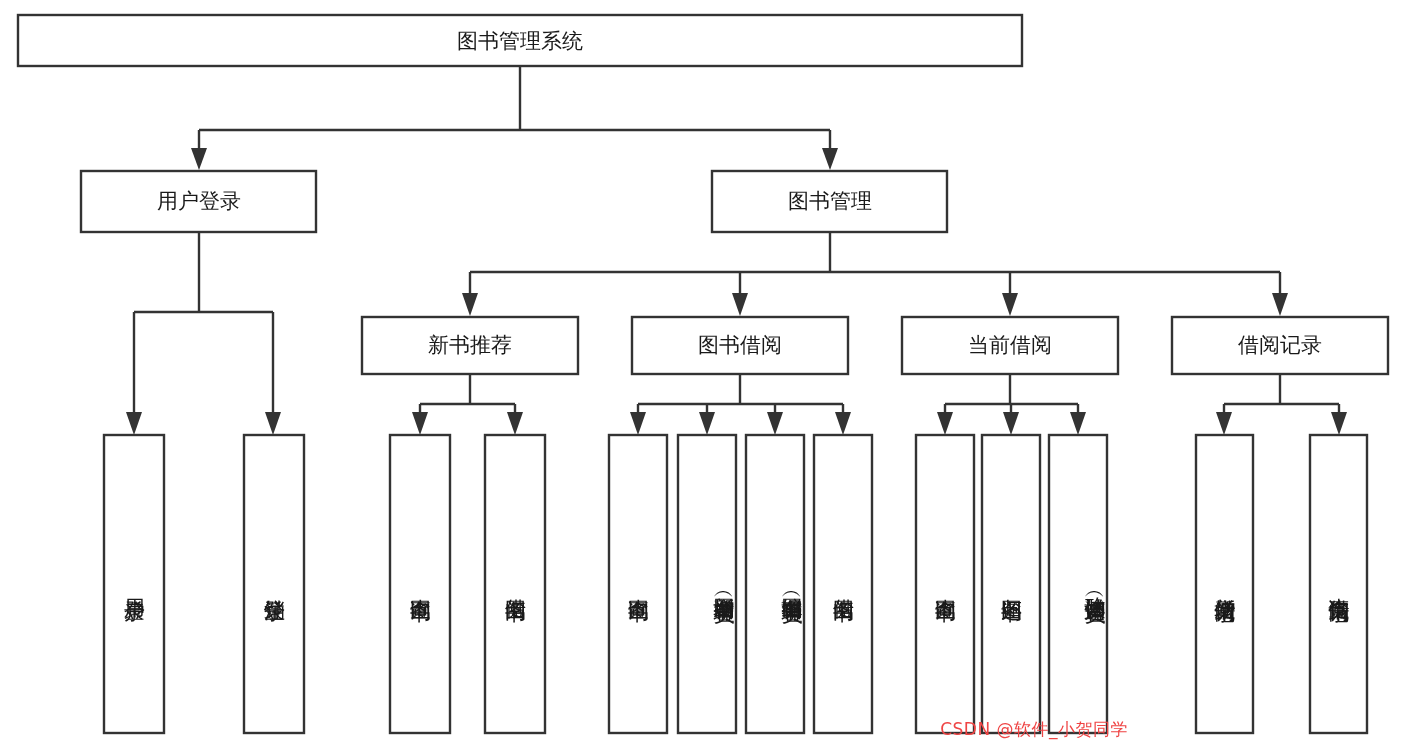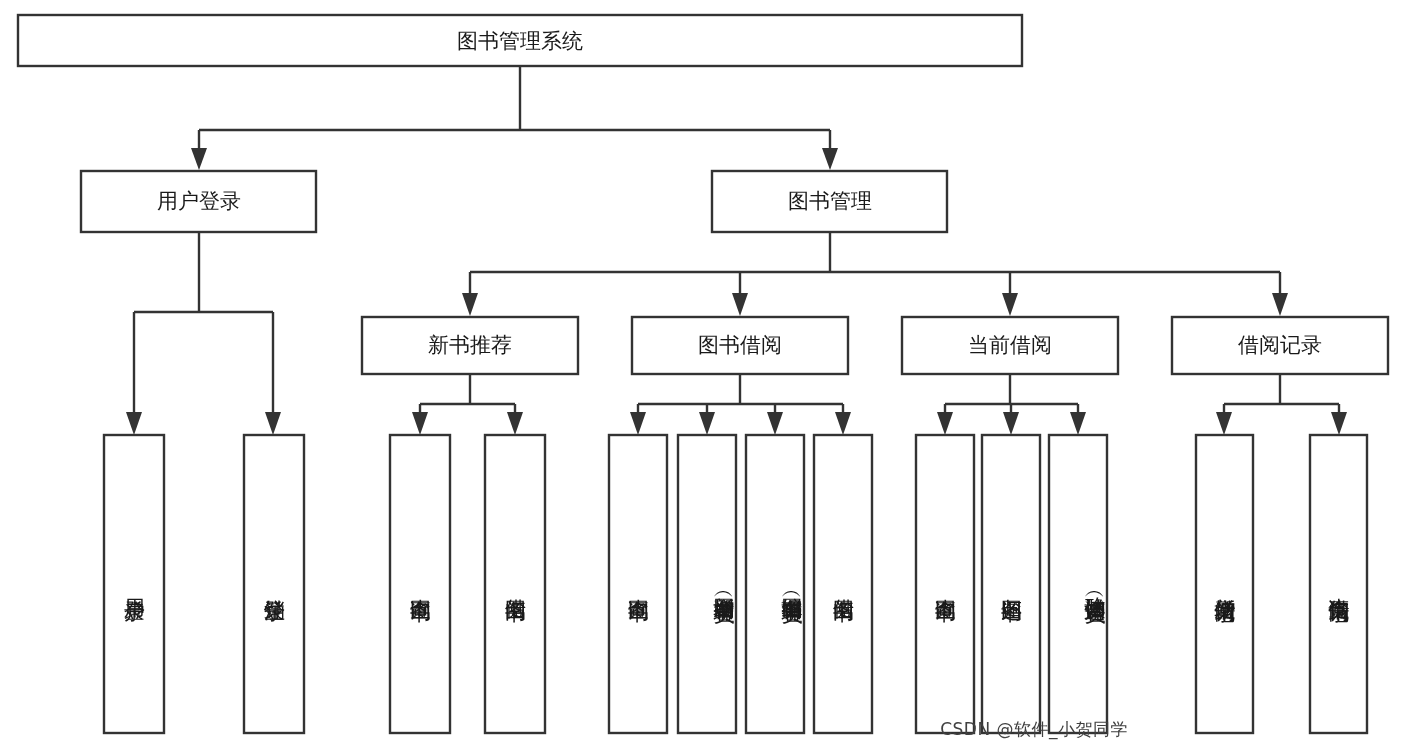--- a/index.html
+++ b/index.html
@@ -62,21 +62,21 @@
     justify-content: center;
     white-space: nowrap;
     pointer-events: none;
   }
   .watermark {
     position: absolute;
     right: 8px;
     bottom: 6px;
     font-family: "DejaVu Sans", "Liberation Sans", sans-serif;
     font-size: 17px;
-    color: #404040;
+    color: #ef4444;
     letter-spacing: 0.5px;
     user-select: none;
   }
 </style>
 </head>
 <body>
 
 <div id="diagram-root">
 
   <svg id="tree-svg" viewBox="0 0 1405 747">

